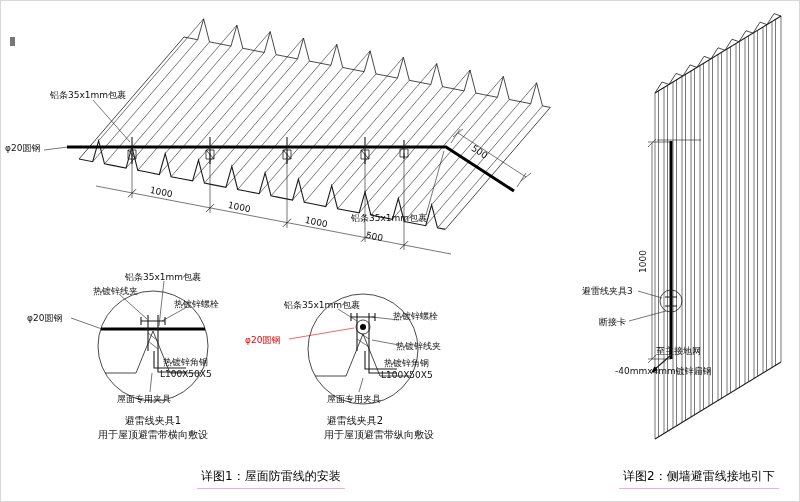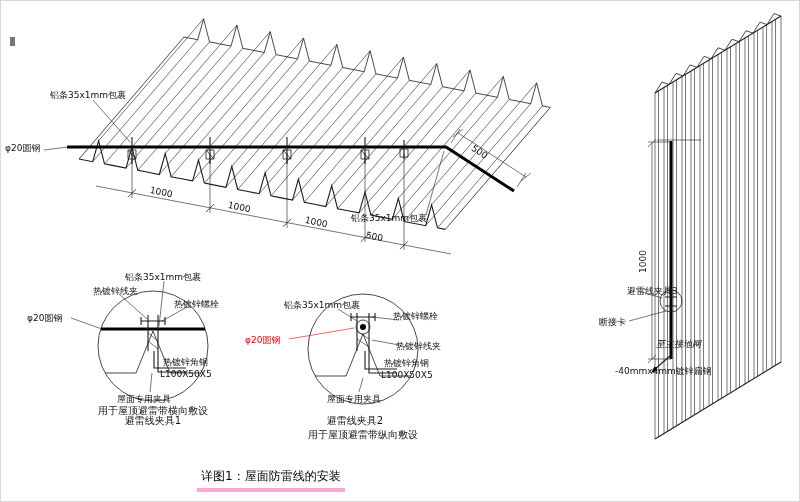--- a/index.html
+++ b/index.html
@@ -16,21 +16,21 @@
   svg .wire { stroke-width:3; stroke:#000; }
   svg .redln{ stroke:#e60000; }
   svg .fillb{ fill:#000; stroke:none; }
   .lbl { position:absolute; font-size:9px; line-height:1.15; color:#111; white-space:nowrap; }
   .t10 { font-size:10px; }
   .ctr { text-align:center; }
   .red { color:#e60000; }
   .r11 { transform:rotate(11deg);  transform-origin:0 0; }
   .r33 { transform:rotate(33deg);  transform-origin:0 0; }
   .rm90{ transform:rotate(-90deg); transform-origin:0 0; }
-  .cap { position:absolute; font-size:12px; color:#000; border-bottom:4px solid #f9a8d4; padding:0 4px 3px 4px; white-space:nowrap; }
+  .cap { position:absolute; font-size:12px; color:#000; border-bottom:1px solid #f9a8d4; padding:0 4px 3px 4px; white-space:nowrap; }
   .wm  { position:absolute; left:237px; top:232px; font-size:28px; color:#9c9c9c; letter-spacing:2px; white-space:nowrap; }
 </style>
 </head>
 <body>
 
 <div class="canvas">
 
   <svg width="800" height="502" viewBox="0 0 800 502">
 
     <rect x="9" y="36" width="5" height="9" fill="#555" stroke="none" opacity="0.8"></rect>
@@ -116,33 +116,34 @@
   <span class="lbl r33" style="left:474px; top:142px;">500</span>
 
   <span class="lbl" style="left:124px; top:271px;">铝条35x1mm包裹</span>
   <span class="lbl" style="left:92px;  top:285px;">热镀锌线夹</span>
   <span class="lbl" style="left:173px; top:298px;">热镀锌螺栓</span>
   <span class="lbl" style="left:26px;  top:312px;">φ20圆钢</span>
   <span class="lbl" style="left:162px; top:356px;">热镀锌角钢</span>
   <span class="lbl" style="left:159px; top:368px;">L100X50X5</span>
   <span class="lbl" style="left:116px; top:393px;">屋面专用夹具</span>
   <span class="lbl t10 ctr" style="left:102px; top:414px; width:100px;">避雷线夹具1</span>
-  <span class="lbl t10 ctr" style="left:87px;  top:404px; width:130px;">用于屋顶避雷带横向敷设</span>
+  <span class="lbl t10 ctr" style="left:87px;  top:428px; width:130px;">用于屋顶避雷带横向敷设</span>
 
   <span class="lbl" style="left:283px; top:299px;">铝条35x1mm包裹</span>
   <span class="lbl" style="left:392px; top:310px;">热镀锌螺栓</span>
   <span class="lbl red" style="left:244px; top:334px;">φ20圆钢</span>
   <span class="lbl" style="left:395px; top:340px;">热镀锌线夹</span>
   <span class="lbl" style="left:383px; top:357px;">热镀锌角钢</span>
   <span class="lbl" style="left:380px; top:369px;">L100X50X5</span>
   <span class="lbl" style="left:326px; top:393px;">屋面专用夹具</span>
   <span class="lbl t10 ctr" style="left:304px; top:414px; width:100px;">避雷线夹具2</span>
-  <span class="lbl t10 ctr" style="left:297px; top:428px; width:130px;">用于屋顶避雷带纵向敷设</span>
+  <span class="lbl t10 ctr" style="left:313px; top:428px; width:130px;">用于屋顶避雷带纵向敷设</span>
 
   <span class="lbl rm90" style="left:637px; top:272px;">1000</span>
-  <span class="lbl" style="left:581px; top:285px;margin-left:45px;">避雷线夹具3</span>
+  <span class="lbl" style="left:581px; top:285px;">避雷线夹具3</span>
   <span class="lbl" style="left:598px; top:316px;">断接卡</span>
-  <span class="lbl" style="left:655px; top:338px;font-style:italic;">至主接地网</span>
+  <span class="lbl" style="left:655px; top:345px;">至主接地网</span>
   <span class="lbl" style="left:614px; top:365px;">-40mmx4mm镀锌扁钢</span>
 
   <span class="cap" style="left:196px; top:467px;">详图1：屋面防雷线的安装</span>
+  <span class="cap" style="left:618px; top:467px;">详图2：侧墙避雷线接地引下</span>
 
 </div>
 
 </body></html>

